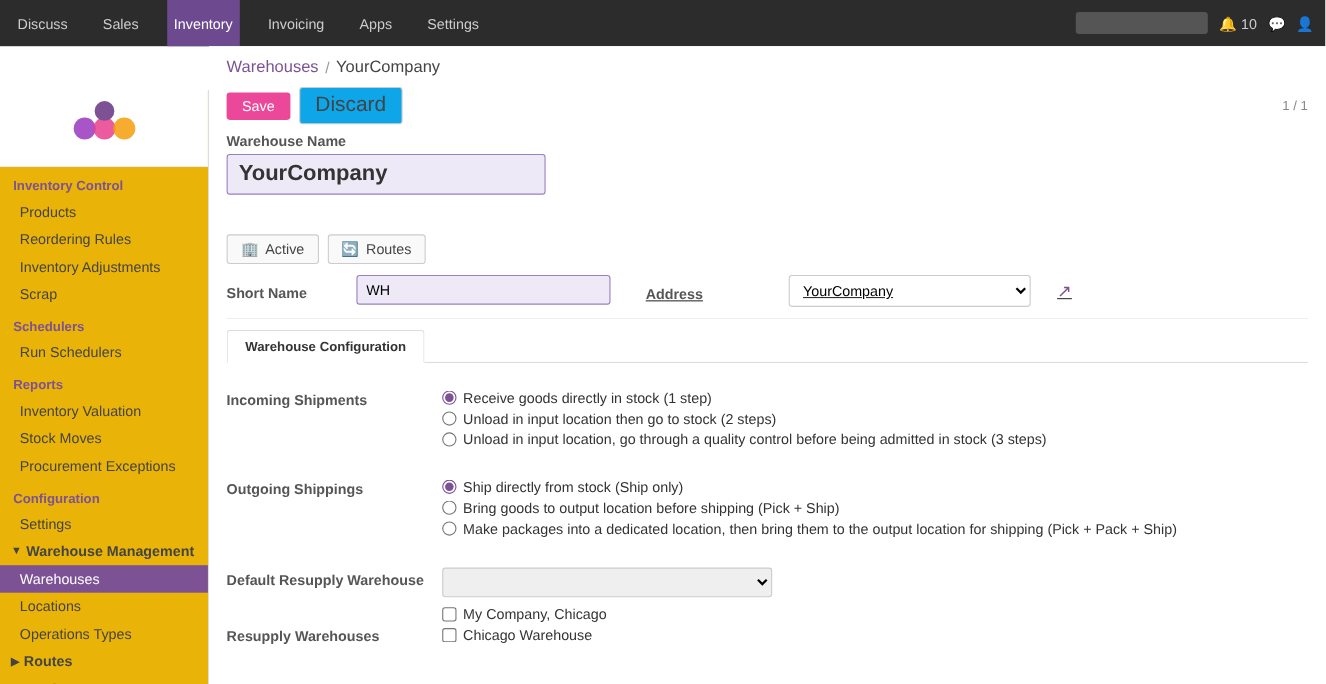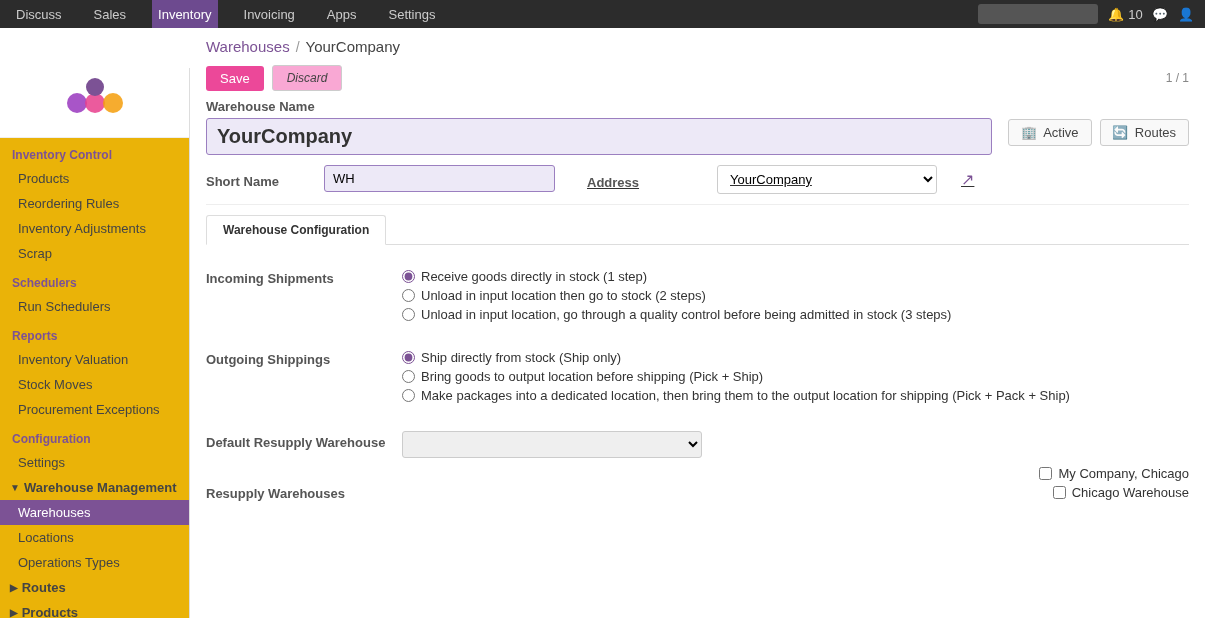--- a/index.html
+++ b/index.html
@@ -1,21 +1,21 @@
 <!DOCTYPE html>
 <html><head>
   <meta charset="utf-8">
   <style>
     * { box-sizing: border-box; margin: 0; padding: 0; }
     body { font-family: Arial, sans-serif; font-size: 13px; background: #fff; color: #333; width: 1205px; height: 622px; overflow: hidden; }
 
     
     .top-nav {
       background: #2c2c2c;
-      height: 28px;
+      height: 42px;
       display: flex;
       align-items: center;
       padding: 0 10px;
       gap: 20px;
     }
     .top-nav-item {
       color: #ccc;
       cursor: pointer;
       font-size: 13px;
       padding: 0 6px;
@@ -143,28 +143,27 @@
     .btn-save {
       background: #ec4899;
       color: #fff;
       border: none;
       padding: 5px 14px;
       border-radius: 3px;
       cursor: pointer;
       font-size: 13px;
     }
     .btn-discard {
-      background: #f9a8d4;
+      background: #0ea5e9;
       color: #444;
       border: 1px solid #ccc;
       padding: 5px 14px;
       border-radius: 3px;
       cursor: pointer;
-      font-size: 12px;
-      font-style: italic;
+      font-size: 19px;
     }
     .pager {
       margin-left: auto;
       color: #888;
       font-size: 12px;
     }
 
     
     .form-area {
       padding: 0 16px 16px 16px;
@@ -278,21 +277,20 @@
       margin-bottom: 4px;
     }
     .radio-option input[type="radio"] {
       accent-color: #7c5295;
     }
     .checkbox-option {
       display: flex;
       align-items: center;
       gap: 6px;
       margin-bottom: 4px;
-      justify-content: flex-end;
     }
     .resupply-select {
       width: 300px;
       padding: 4px 8px;
       border: 1px solid #ccc;
       border-radius: 3px;
       font-size: 13px;
       margin-bottom: 8px;
     }
 
@@ -378,21 +376,21 @@
     </div>
 
     <div class="action-bar">
       <button class="btn-save">Save</button>
       <button class="btn-discard">Discard</button>
       <span class="pager">1 / 1</span>
     </div>
 
     <div class="form-area">
 
-      <div style="display:flex; align-items:flex-start; gap:16px; margin-bottom:10px;">
+      <div style="display:flex; align-items:flex-start; gap:16px; margin-bottom:10px;flex-direction:column;">
         <div style="flex:1;">
           <div style="font-weight:bold; color:#555; font-size:13px; margin-bottom:4px;">Warehouse Name</div>
           <input class="warehouse-name-input" type="text" value="YourCompany" style="">
         </div>
         <div style="display:flex; gap:8px; margin-top:20px;">
           <button class="btn-action">
             <span>🏢</span>
             <span>Active</span>
           </button>
           <button class="btn-action">

